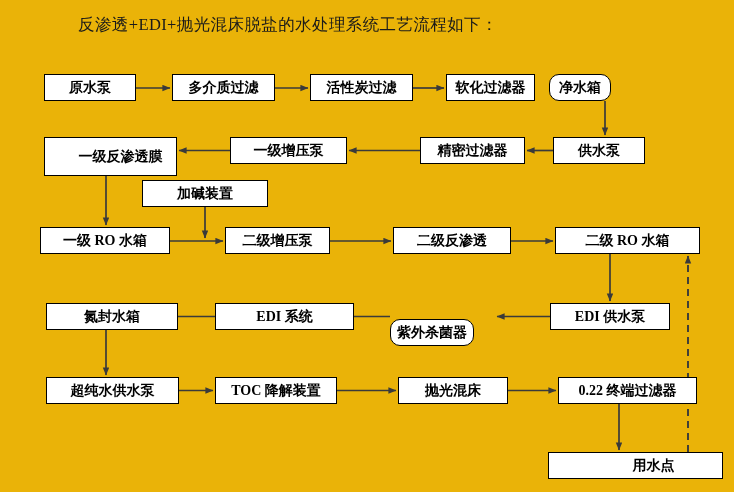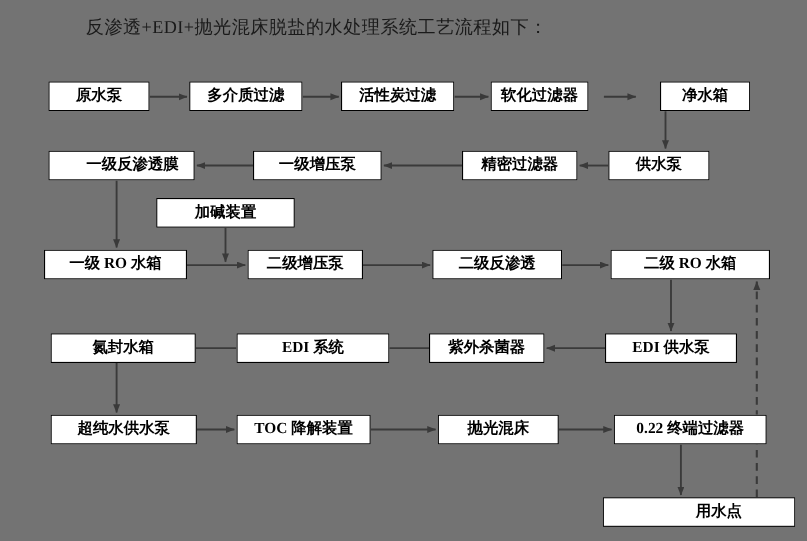--- a/index.html
+++ b/index.html
@@ -11,21 +11,21 @@
     width: 734px;
     height: 492px;
     font-family: "Liberation Serif", "DejaVu Serif", serif;
     position: relative;
     overflow: hidden;
   }
   #canvas {
     position: relative;
     width: 734px;
     height: 492px;
-    background: #737373;
+    background: #eab308;
   }
   .title {
     position: absolute;
     left: 78px;
     top: 14px;
     font-size: 16.5px;
     color: #1a1a1a;
     letter-spacing: 0.4px;
     white-space: nowrap;
     font-family: "Liberation Serif", "DejaVu Serif", serif;
@@ -117,25 +117,25 @@
   </div>
   <div class="node" style="left:172px; top:74px;  width:103px; height:27px;">
     <span>多介质过滤</span>
   </div>
   <div class="node" style="left:310px; top:74px;  width:103px; height:27px;">
     <span>活性炭过滤</span>
   </div>
   <div class="node" style="left:446px; top:74px;  width:89px; height:27px;">
     <span>软化过滤器</span>
   </div>
-  <div class="node" style="left:600px; top:74px;  width:82px;  height:27px;">
+  <div class="node" style="left:549px; top:74px;  width:62px;  height:27px;border-radius:10px;">
     <span>净水箱</span>
   </div>
 
-  <div class="node" style="left:44px;  top:137px; width:133px; height:27px;padding-left:20px;">
+  <div class="node" style="left:44px;  top:137px; width:133px; height:39px;padding-left:20px;">
     <span>一级反渗透膜</span>
   </div>
   <div class="node" style="left:230px; top:137px; width:117px; height:27px;">
     <span>一级增压泵</span>
   </div>
   <div class="node" style="left:420px; top:137px; width:105px; height:27px;">
     <span>精密过滤器</span>
   </div>
   <div class="node" style="left:553px; top:137px; width:92px;  height:27px;">
     <span>供水泵</span>
@@ -157,21 +157,21 @@
   <div class="node" style="left:555px; top:227px; width:145px; height:27px;">
     <span>二级 RO 水箱</span>
   </div>
 
   <div class="node" style="left:46px;  top:303px; width:132px; height:27px;">
     <span>氮封水箱</span>
   </div>
   <div class="node" style="left:215px; top:303px; width:139px; height:27px;">
     <span>EDI 系统</span>
   </div>
-  <div class="node" style="left:390px; top:303px; width:105px; height:27px;">
+  <div class="node" style="left:390px; top:319px; width:84px; height:27px;border-radius:10px;">
     <span>紫外杀菌器</span>
   </div>
   <div class="node" style="left:550px; top:303px; width:120px; height:27px;">
     <span>EDI 供水泵</span>
   </div>
 
   <div class="node" style="left:46px;  top:377px; width:133px; height:27px;">
     <span>超纯水供水泵</span>
   </div>
   <div class="node" style="left:215px; top:377px; width:122px; height:27px;">

